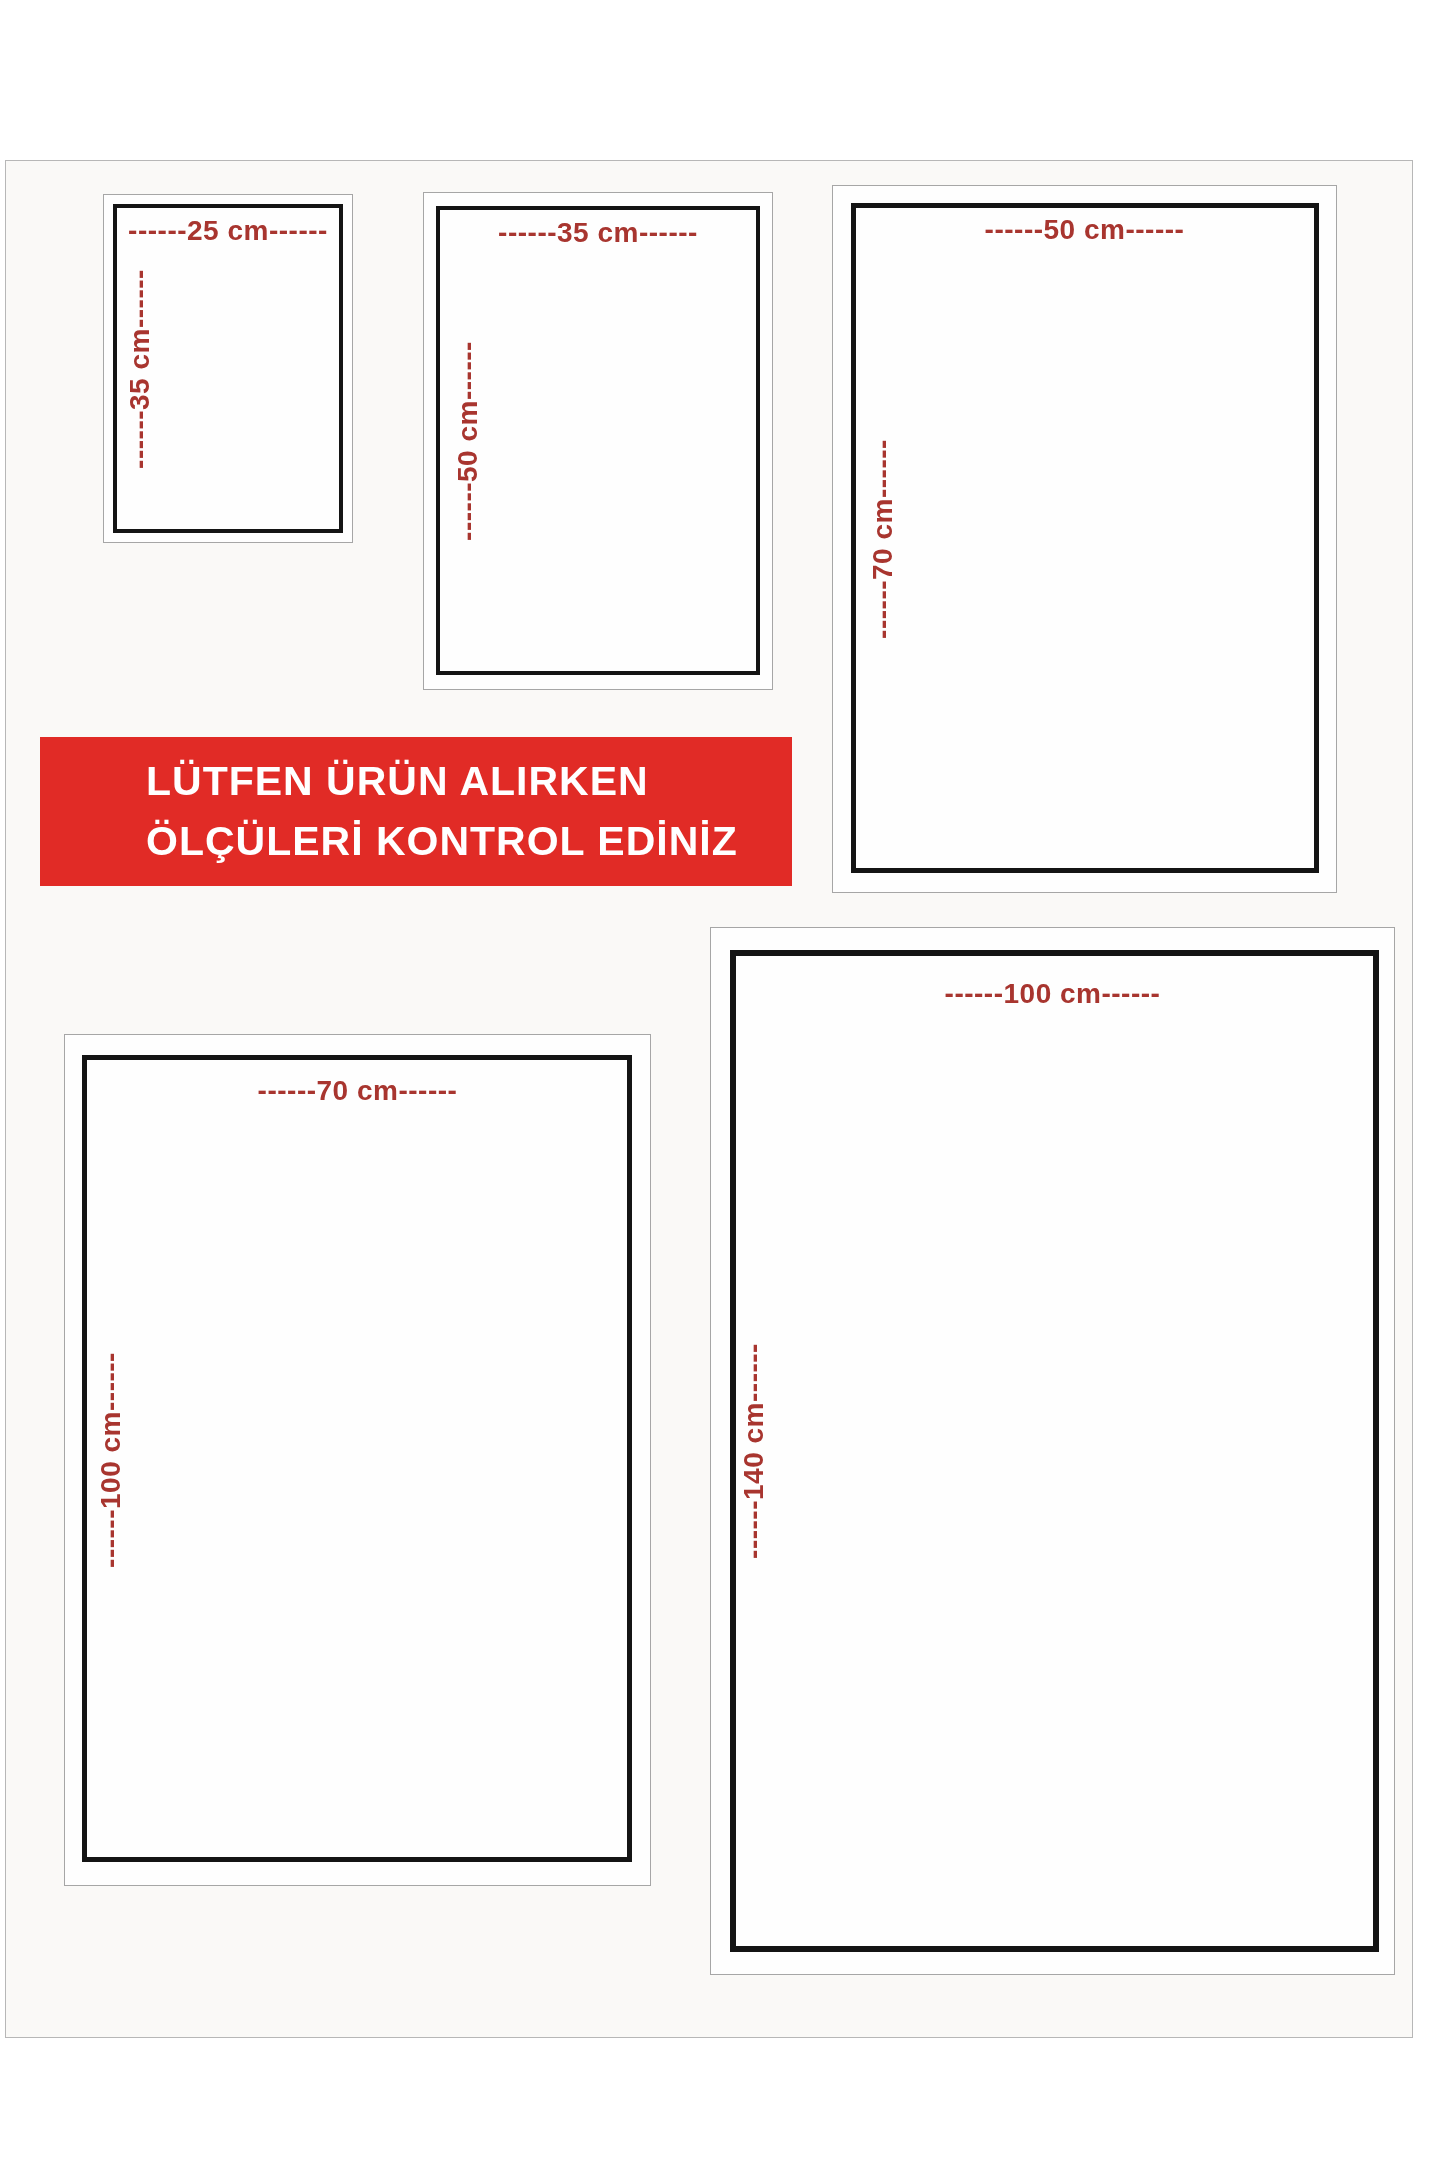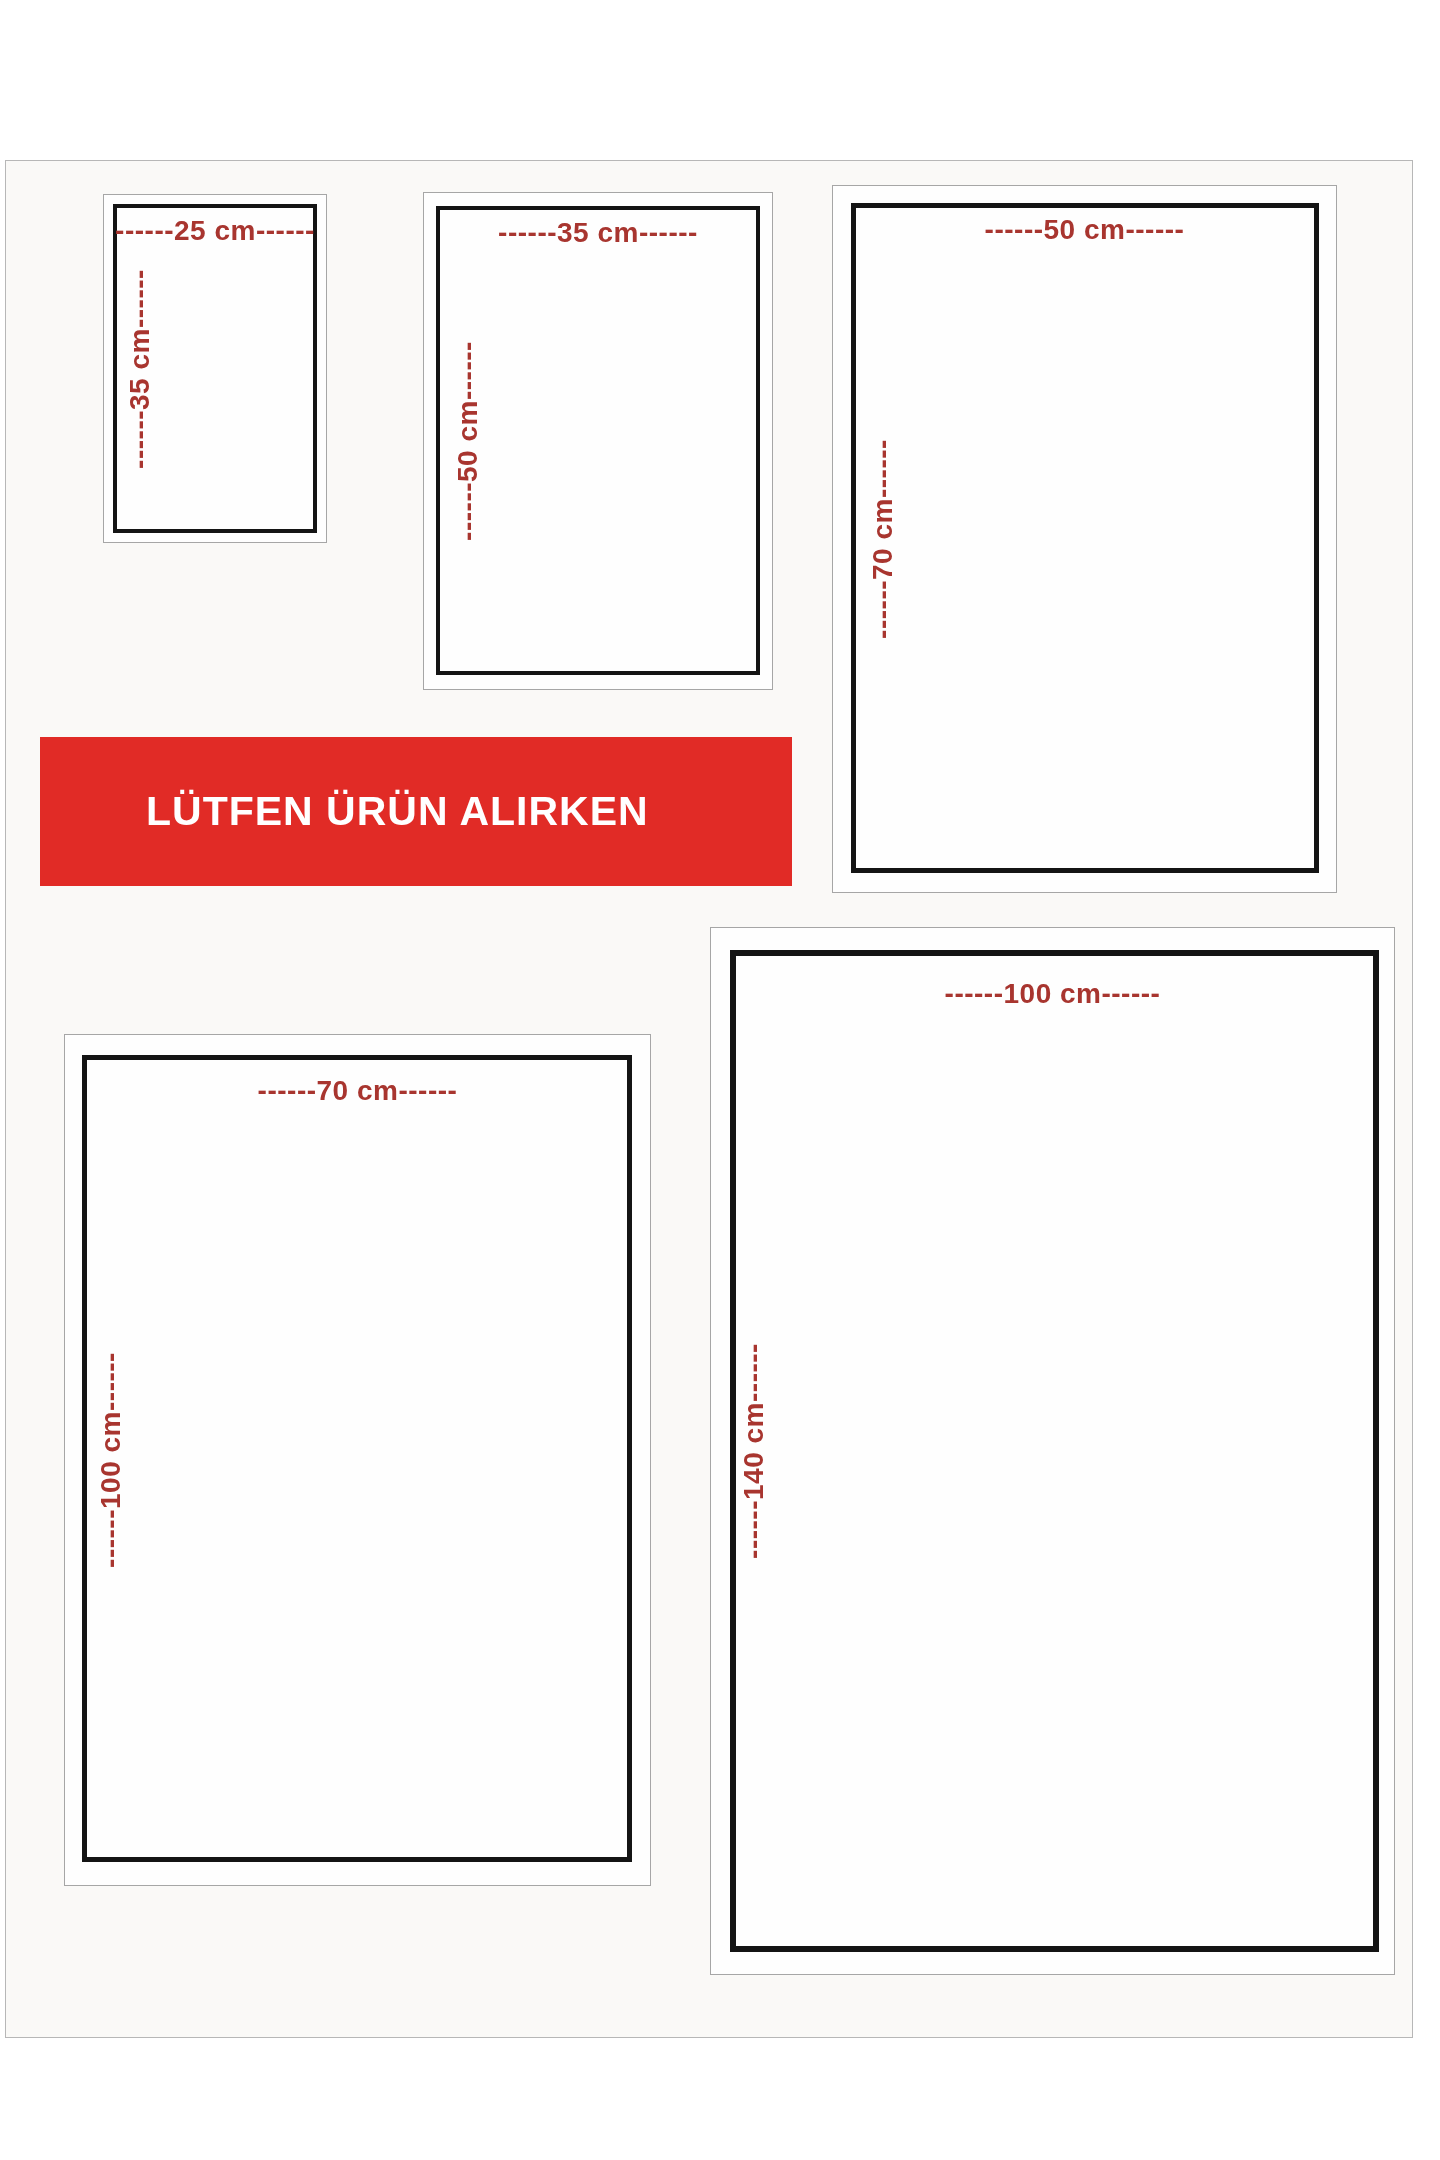--- a/index.html
+++ b/index.html
@@ -45,21 +45,21 @@
     text-align: center;
     font-size: 28px;
   }
   .h-label {
     position: absolute;
     top: 50%;
     transform: translate(-50%, -50%) rotate(-90deg);
     font-size: 28px;
   }
   
-  #box-25x35 { left: 103px; top: 194px; width: 224px; height: 349px; }
+  #box-25x35 { left: 103px; top: 194px; width: 250px; height: 349px; }
   #box-25x35 .inner { left: 9px; top: 9px; right: 9px; bottom: 9px; border-width: 4px; }
   #box-25x35 .w-label { top: 20px; }
   #box-25x35 .h-label { left: 36px; }
   
   #box-35x50 { left: 423px; top: 192px; width: 350px; height: 498px; }
   #box-35x50 .inner { left: 12px; top: 13px; right: 12px; bottom: 14px; border-width: 4px; }
   #box-35x50 .w-label { top: 24px; }
   #box-35x50 .h-label { left: 44px; }
   
   #box-50x70 { left: 832px; top: 185px; width: 505px; height: 708px; }
@@ -118,20 +118,21 @@
   </div>
 
   <div class="size-box" id="box-50x70">
     <div class="inner"></div>
     <div class="dim-label w-label">------50 cm------</div>
     <div class="dim-label h-label">------70 cm------</div>
   </div>
 
   <div id="banner">
     <div class="line">LÜTFEN ÜRÜN ALIRKEN</div>
+    <div class="line">ÖLÇÜLERİ KONTROL EDİNİZ</div>
   </div>
 
   <div class="size-box" id="box-70x100">
     <div class="inner"></div>
     <div class="dim-label w-label">------70 cm------</div>
     <div class="dim-label h-label">------100 cm------</div>
   </div>
 
   <div class="size-box" id="box-100x140">
     <div class="inner"></div>

